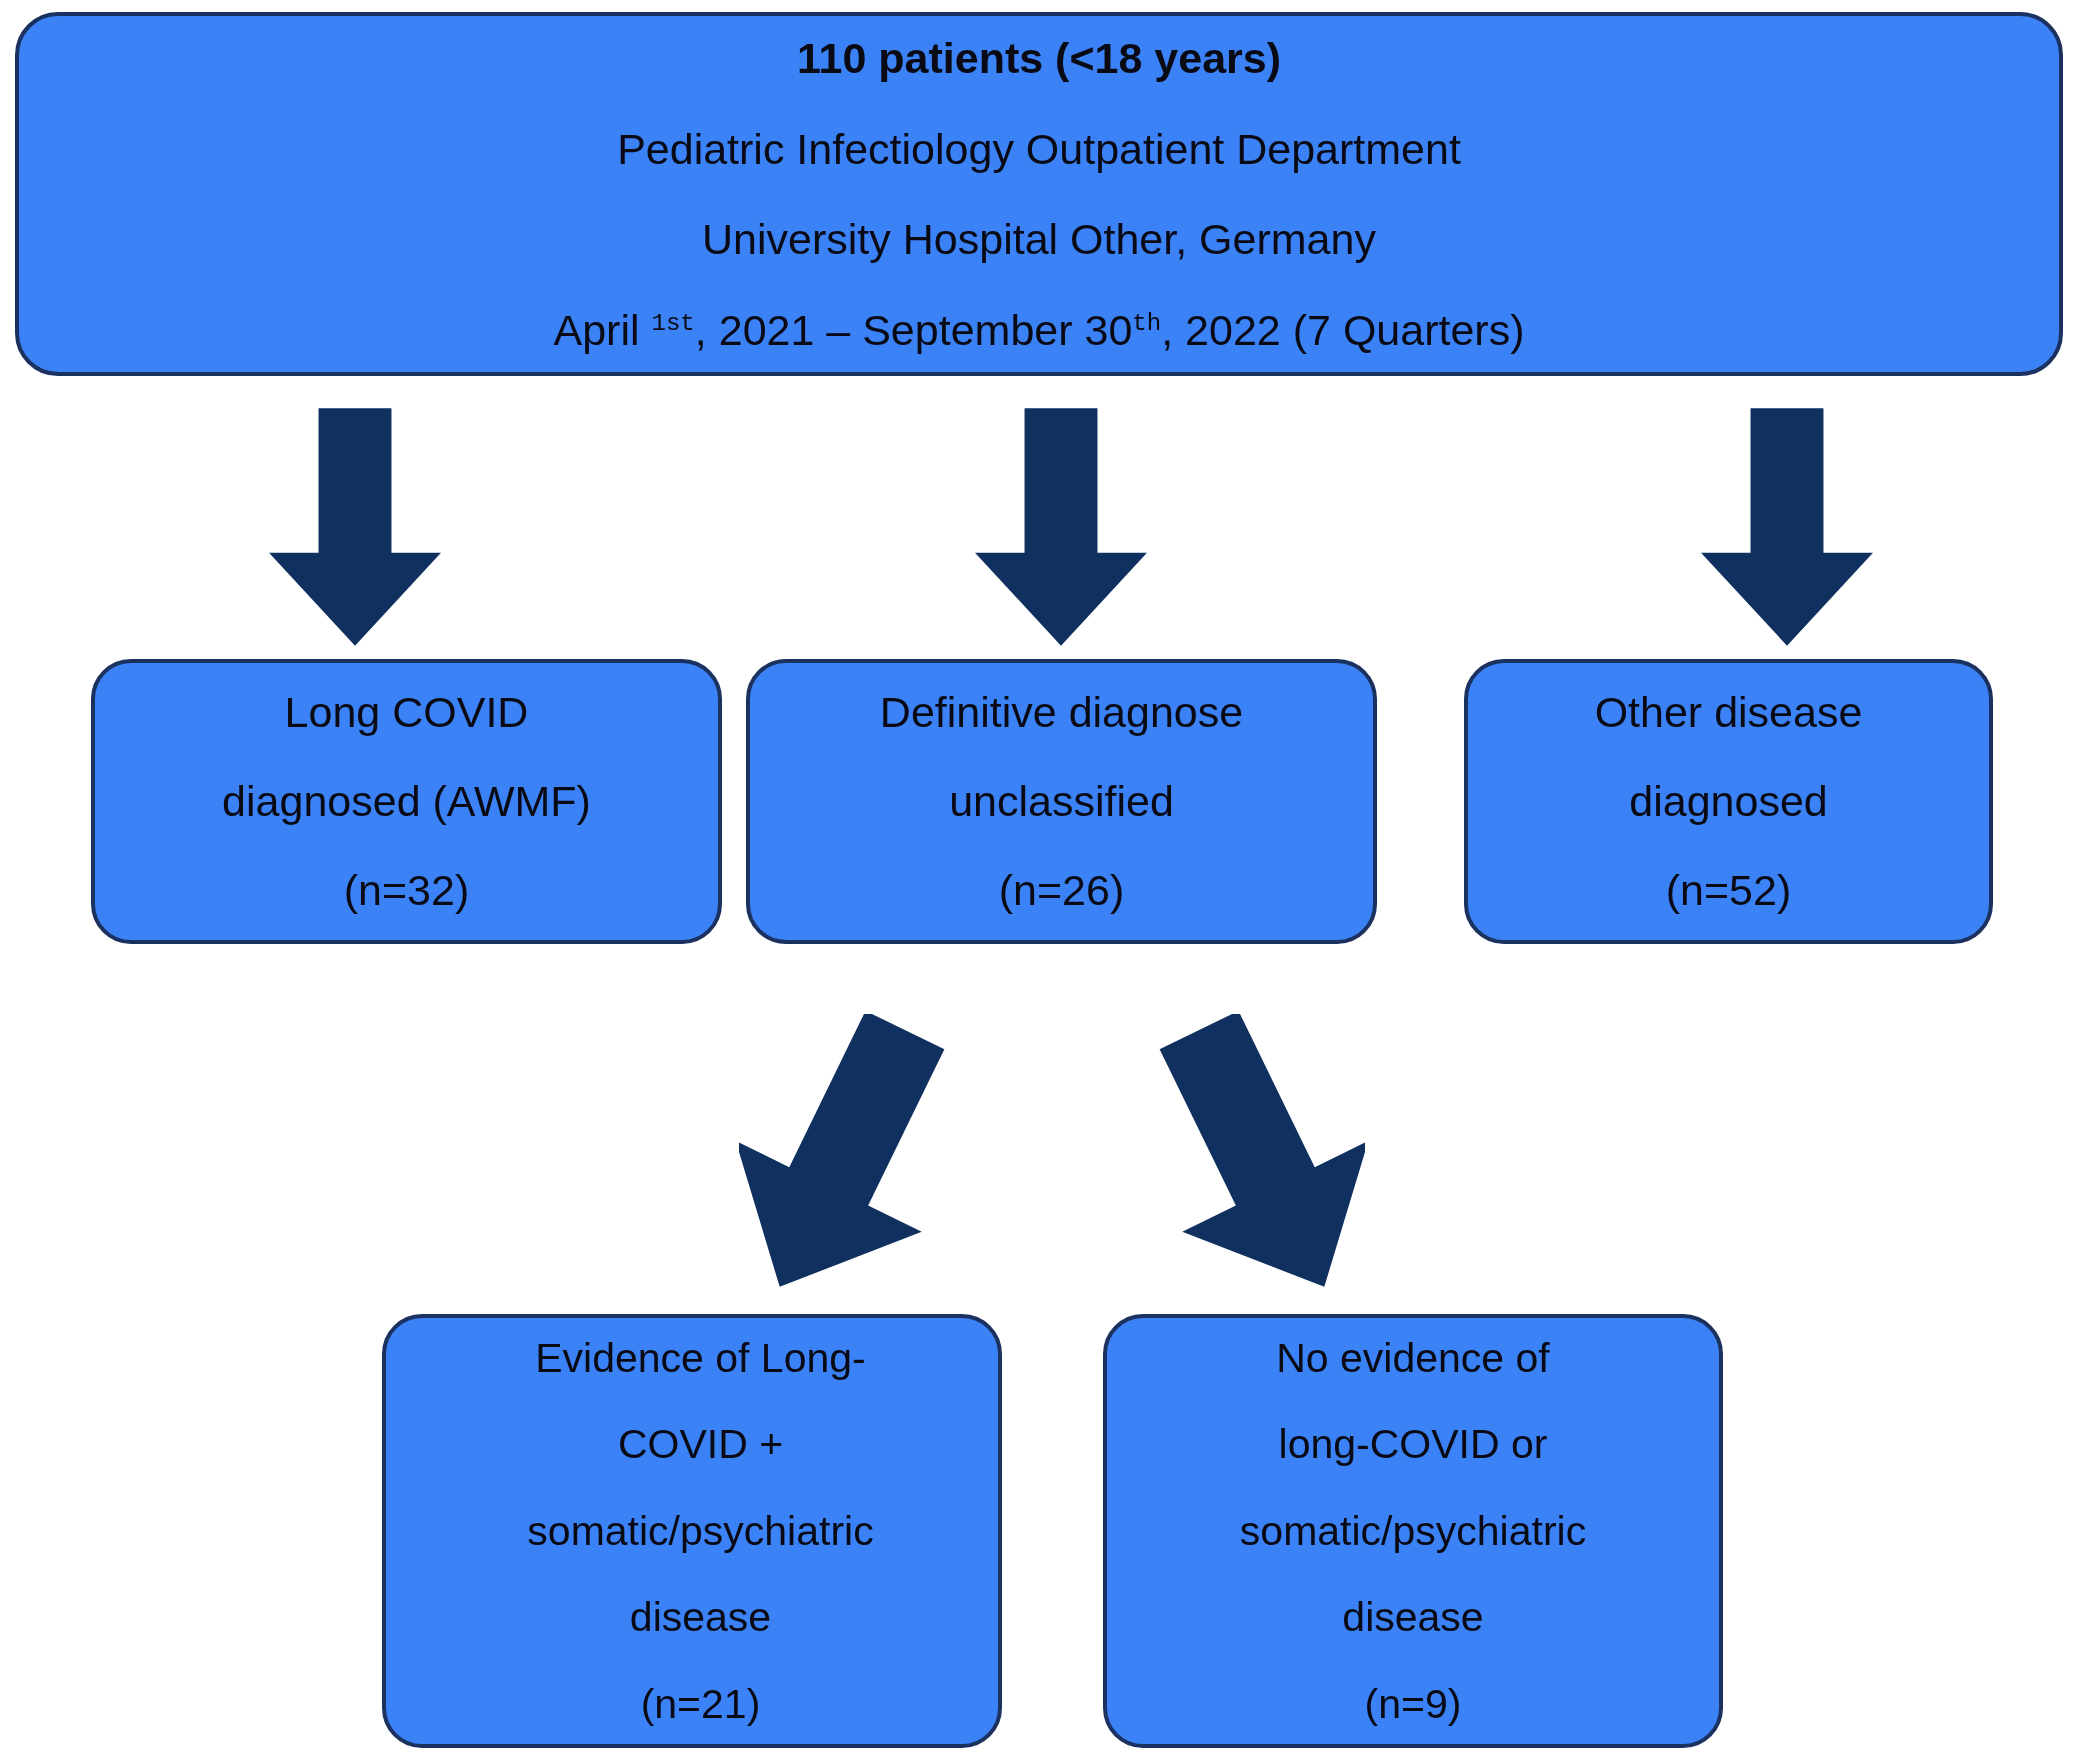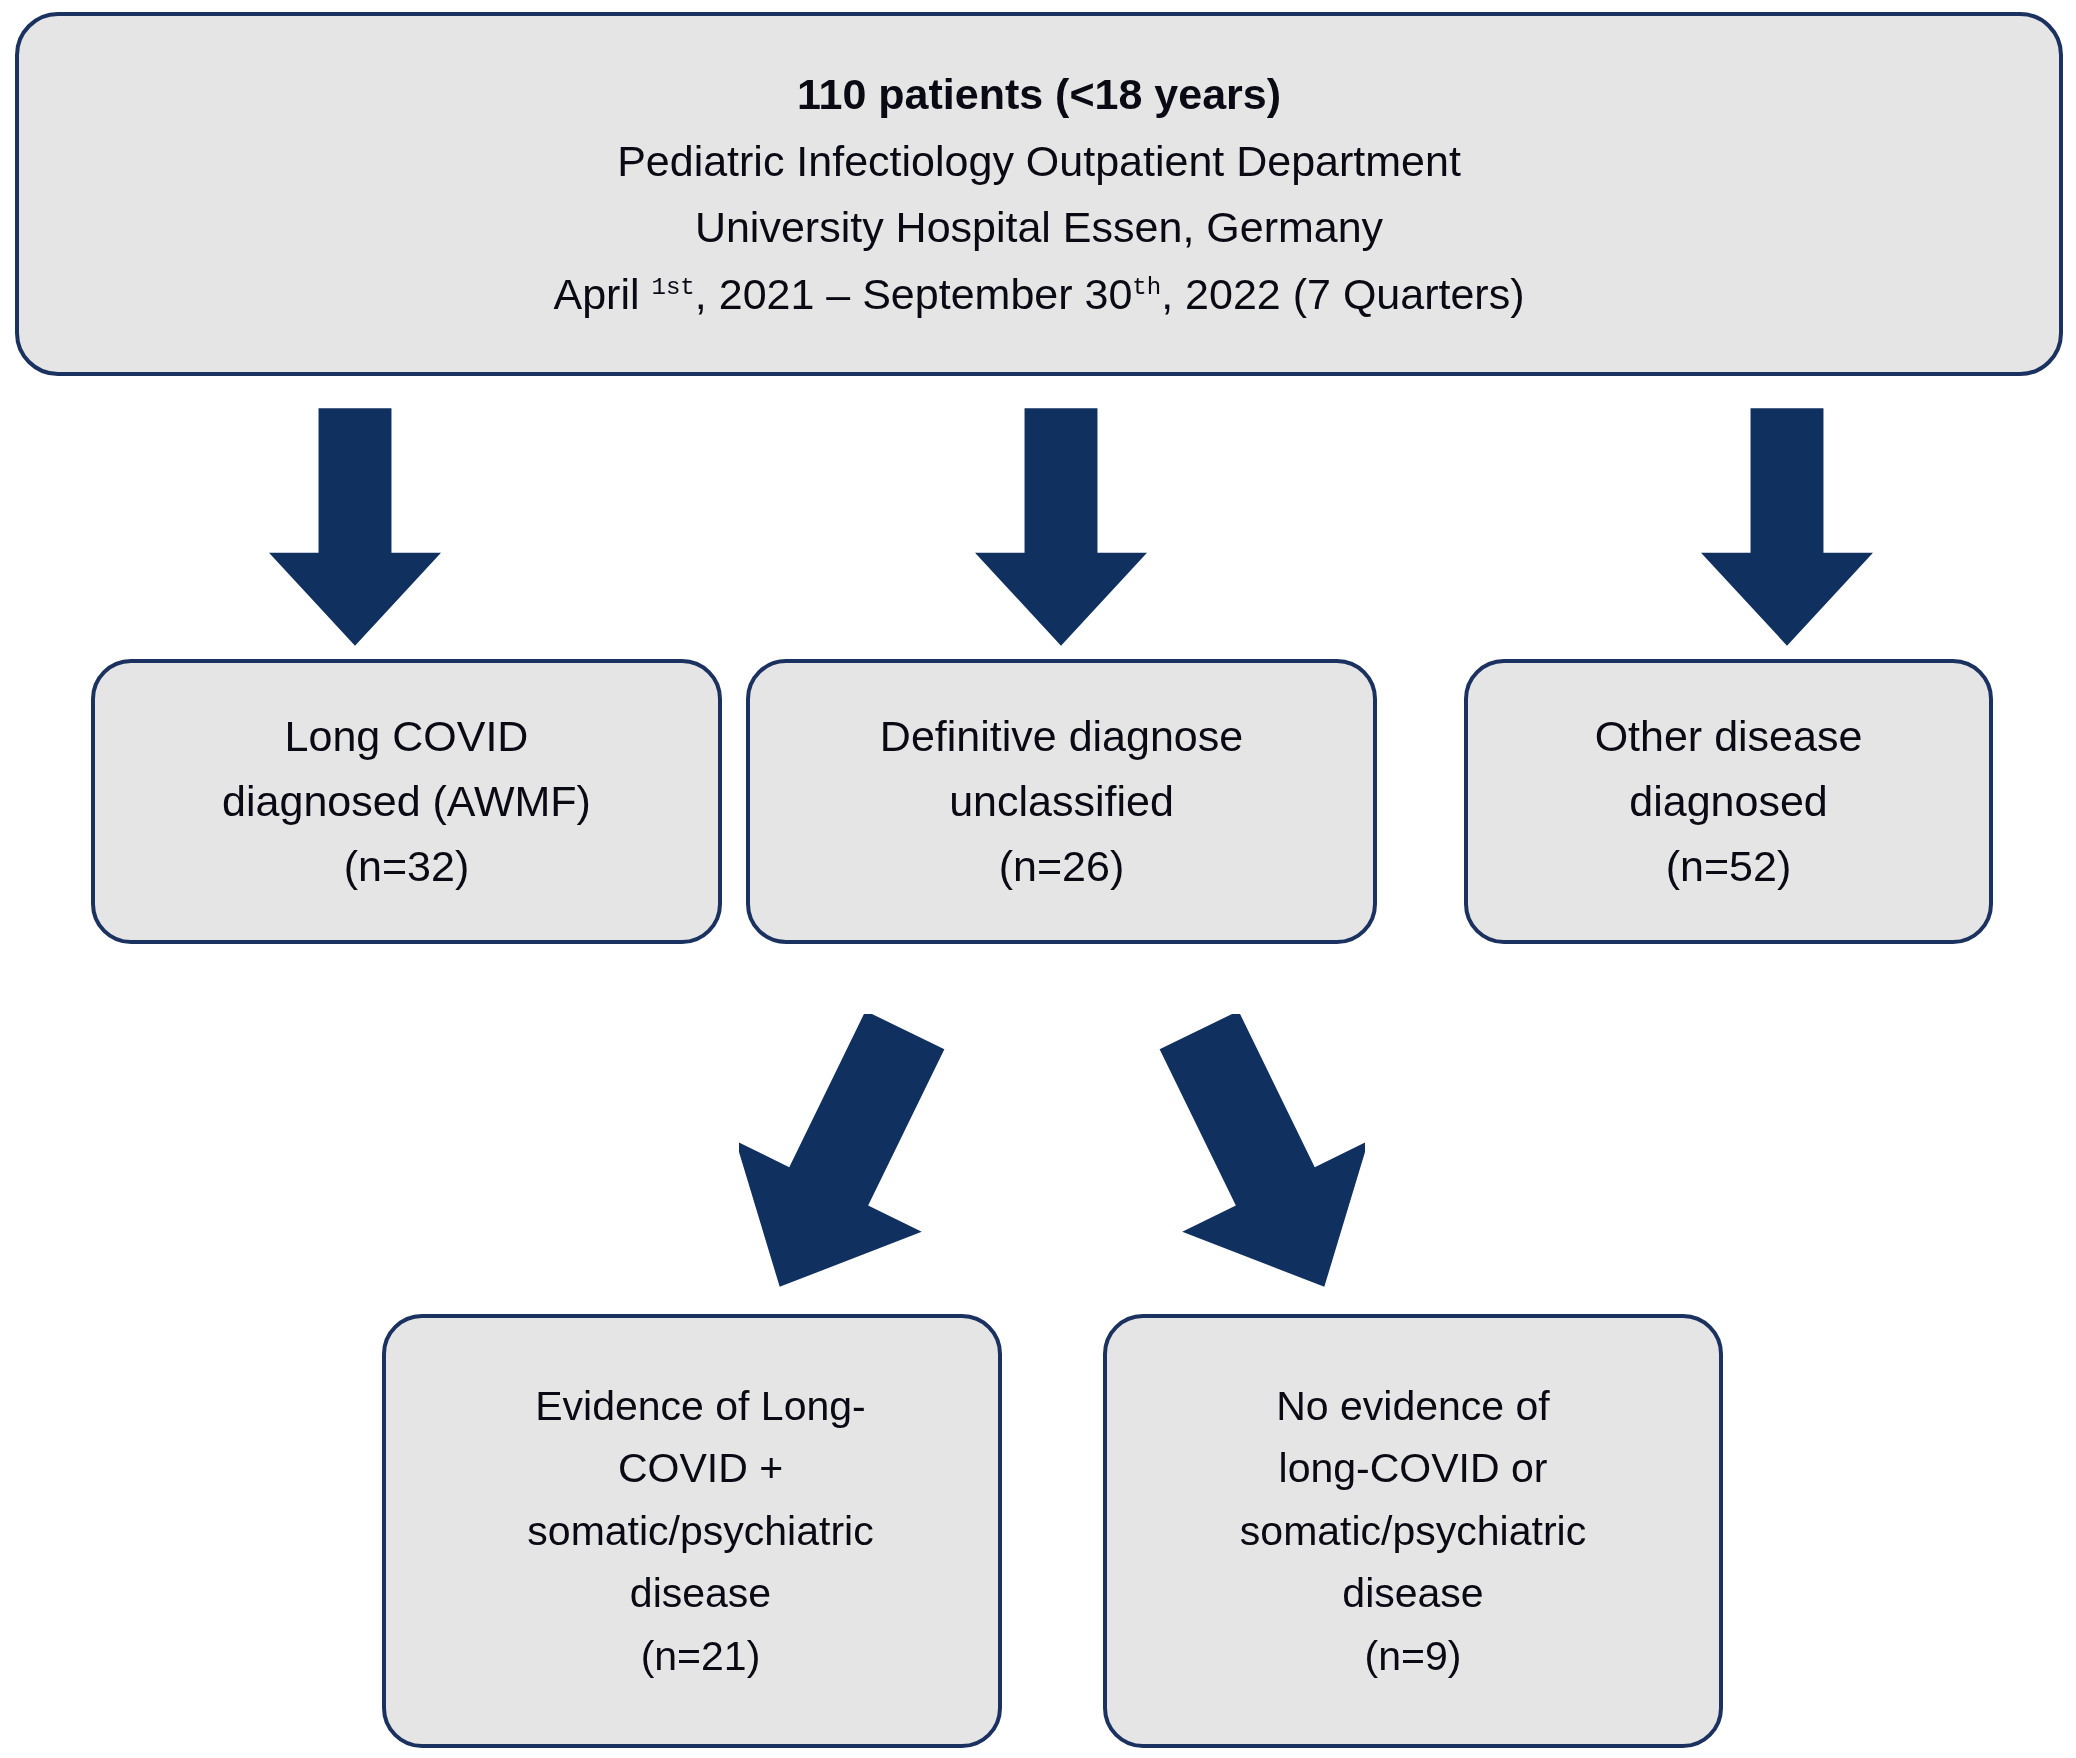--- a/index.html
+++ b/index.html
@@ -17,30 +17,31 @@
     position: relative;
     width: 2077px;
     height: 1758px;
     background: #ffffff;
     overflow: hidden;
   }
 
   
   .node-box {
     position: absolute;
-    background: #e5e5e5;
+    background: #3b82f6;
     border: 4.8px solid #1b3160;
     border-radius: 40px;
     display: flex;
     flex-direction: column;
     align-items: center;
     justify-content: center;
     text-align: center;
     color: #0a0a14;
     line-height: 1.42;
+    gap: 24px;
   }
 
   .node-line {
     display: block;
     white-space: nowrap;
   }
 
   
   #box-root {
     left: 15px;
@@ -102,21 +103,21 @@
 
 </style>
 </head>
 <body>
 
 <div id="flow-root">
 
   <div class="node-box" id="box-root">
     <span class="node-line line-bold">110 patients (&lt;18 years)</span>
     <span class="node-line">Pediatric Infectiology Outpatient Department</span>
-    <span class="node-line">University Hospital Essen, Germany</span>
+    <span class="node-line">University Hospital Other, Germany</span>
     <span class="node-line"><span>April </span><sup>1st</sup><span>, 2021 – September 30</span><sup>th</sup><span>, 2022 (7 Quarters)</span></span>
   </div>
 
   <div class="arrow" id="arrow-root-to-longcovid">
     <svg width="172" height="238" viewBox="0 0 250 345" xmlns="http://www.w3.org/2000/svg">
       <polygon class="arrow-shape" points="72,0 178,0 178,210 250,210 125,345 0,210 72,210"></polygon>
     </svg>
   </div>
 
   <div class="arrow" id="arrow-root-to-unclassified">

